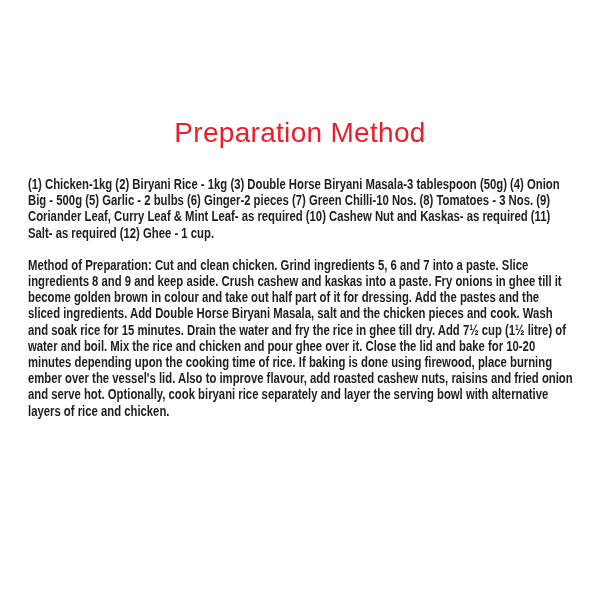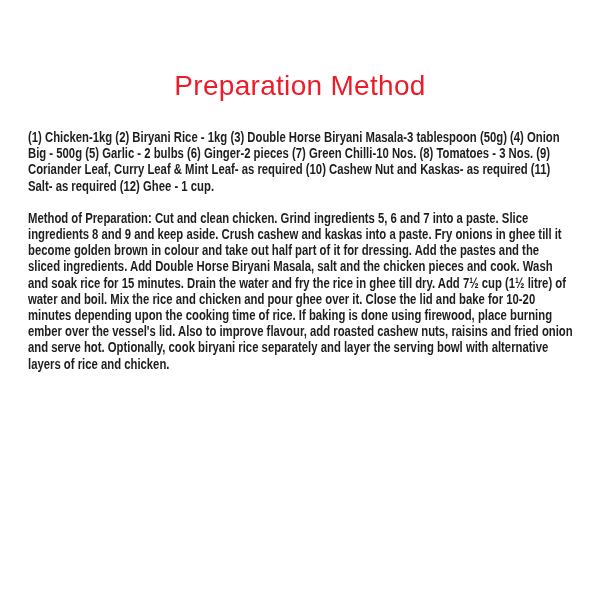--- a/index.html
+++ b/index.html
@@ -15,21 +15,21 @@
   .page {
     position: relative;
     width: 600px;
     height: 600px;
     background: var(--bg-color);
     overflow: hidden;
     font-family: "Liberation Sans", sans-serif;
   }
   .page-title {
     margin: 0;
-    padding-top: 70px;
+    padding-top: 117px;
     text-align: center;
     color: var(--heading-color);
     font-size: 28px;
     line-height: 32px;
     font-weight: 400;
     letter-spacing: 0.3px;
   }
   .body-text {
     margin: 0;
     margin-left: 28px;

